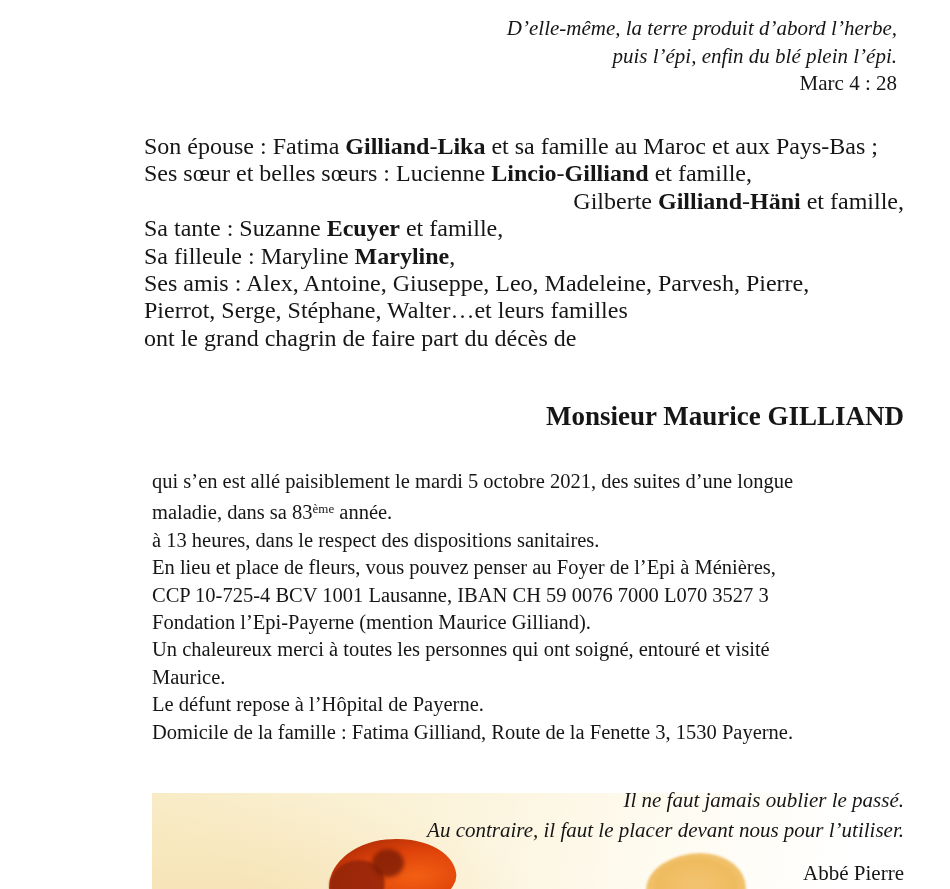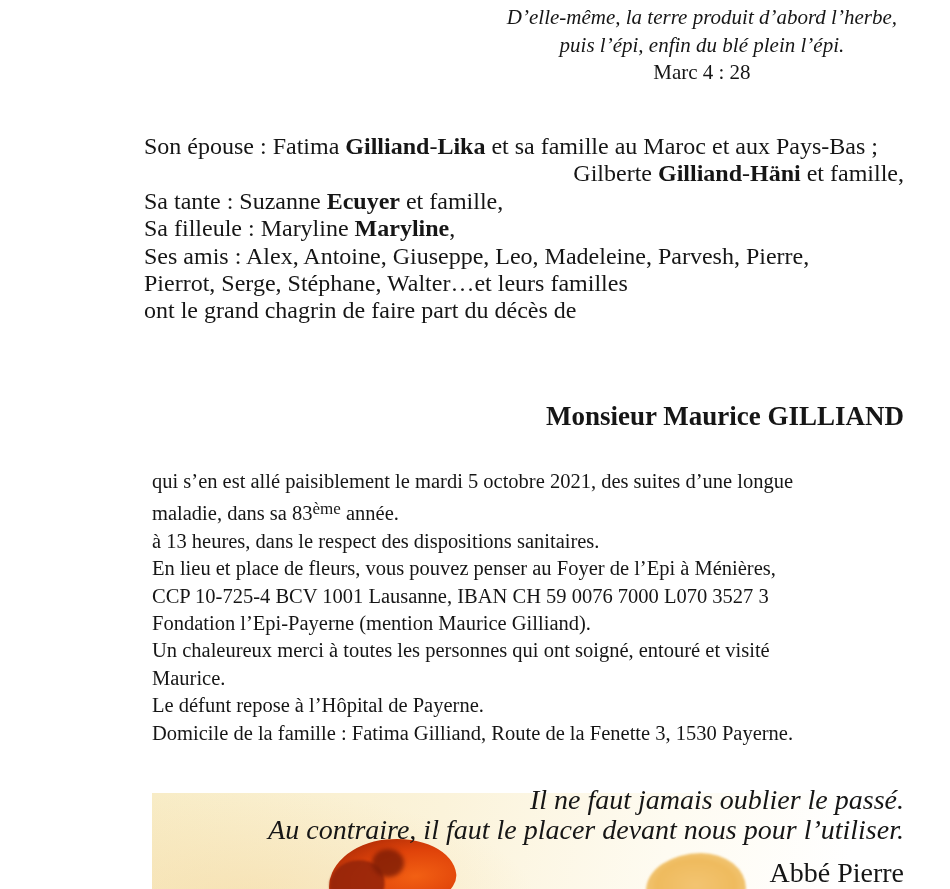--- a/index.html
+++ b/index.html
@@ -6,39 +6,39 @@
   html,body { width:950px; height:889px; overflow:hidden; background:#ffffff; }
   body {
     position:relative;
     font-family:"Liberation Serif","DejaVu Serif",serif;
     color:#161616;
   }
   .abs { position:absolute; }
 
   
   .scripture {
-    top:4px; right:53px;
-    text-align:center;
+    top:15px; right:53px;
+    text-align:right;
     font-size:21px;
     line-height:27.5px;
   }
   .scripture .qline { font-style:italic; }
   .scripture .attr  { font-style:normal; }
 
   
   .family {
     left:144px; top:133px;
     width:760px;
     font-size:24px;
     line-height:27.4px;
   }
   .tline { white-space:pre-wrap; }
   .tline.indent { padding-left:68px;text-align:right; }
   .b { font-weight:bold; }
-  .sup { font-size:17px; vertical-align:6px;font-family:Liberation Serif, serif; }
+  .sup { font-size:13px; vertical-align:6px;font-family:Liberation Serif, serif; }
 
   
   .deceased {
     left:152px; top:399px; width:752px;
     text-align:right;
     font-size:27px; font-weight:bold;
     line-height:34px;
   }
 
   
@@ -78,38 +78,39 @@
     position:absolute; left:494px; top:60px; width:100px; height:54px;
     background:radial-gradient(ellipse at 50% 60%, #f3c471 0%, #efbb5e 55%, #f5d595 100%);
     border-radius:55% 45% 50% 50% / 70% 65% 35% 30%;
     filter:blur(1px);
   }
 
   
   .closing {
     top:785px; right:46px;
     text-align:right;
-    font-size:28px;
+    font-size:21px;
     line-height:30px;
     z-index:2;
   }
   .closing .qline { font-style:italic; }
   .closing .attr { font-style:normal; margin-top:13px; }
 </style>
 </head>
 <body>
 
 <div class="abs scripture">
   <div class="qline">D’elle-même, la terre produit d’abord l’herbe,</div>
   <div class="qline">puis l’épi, enfin du blé plein l’épi.</div>
   <div class="attr">Marc 4 : 28</div>
 </div>
 
 <div class="abs family">
     <div class="tline"><span>Son épouse : Fatima </span><span class="b">Gilliand</span><span>-</span><span class="b">Lika</span><span> et sa famille au Maroc et aux Pays-Bas ;</span></div>
+    <div class="tline"><span>Ses sœur et belles sœurs : Lucienne </span><span class="b">Lincio</span><span>-</span><span class="b">Gilliand</span><span> et famille,</span></div>
     <div class="tline indent"><span>Gilberte </span><span class="b">Gilliand</span><span>-</span><span class="b">Häni</span><span> et famille,</span></div>
     <div class="tline"><span>Sa tante : Suzanne </span><span class="b">Ecuyer</span><span> et famille,</span></div>
     <div class="tline"><span>Sa filleule : Maryline </span><span class="b">Maryline</span><span>,</span></div>
     <div class="tline"><span>Ses amis : Alex, Antoine, Giuseppe, Leo, Madeleine, Parvesh, Pierre,</span></div>
     <div class="tline"><span>Pierrot, Serge, Stéphane, Walter…et leurs familles</span></div>
     <div class="tline"><span>ont le grand chagrin de faire part du décès de</span></div>
   </div>
 
 <div class="abs deceased">Monsieur Maurice GILLIAND</div>
 

